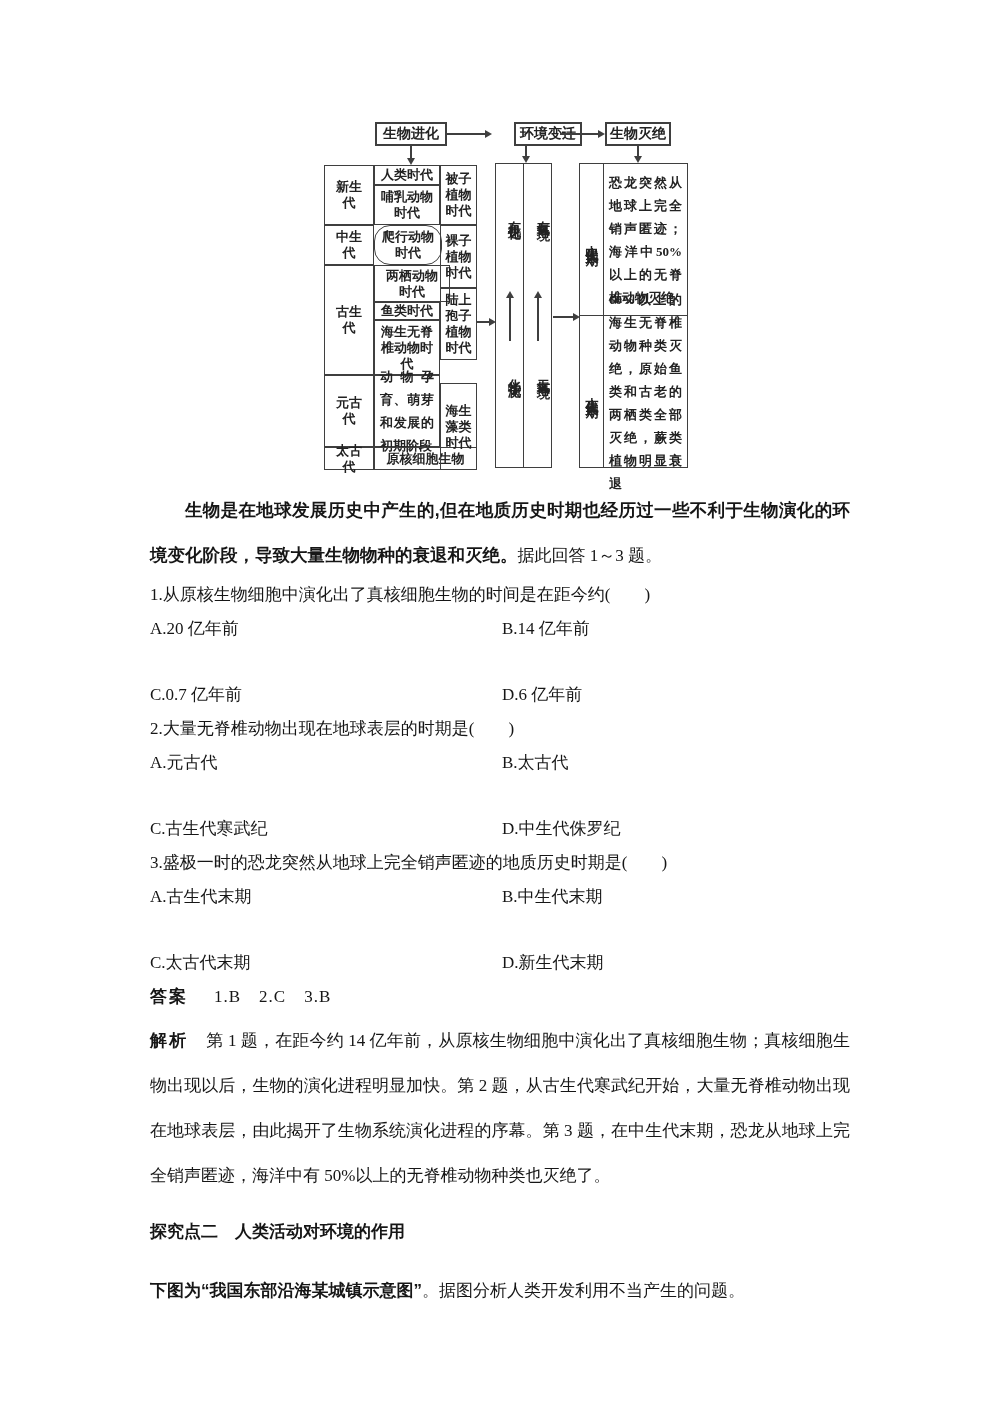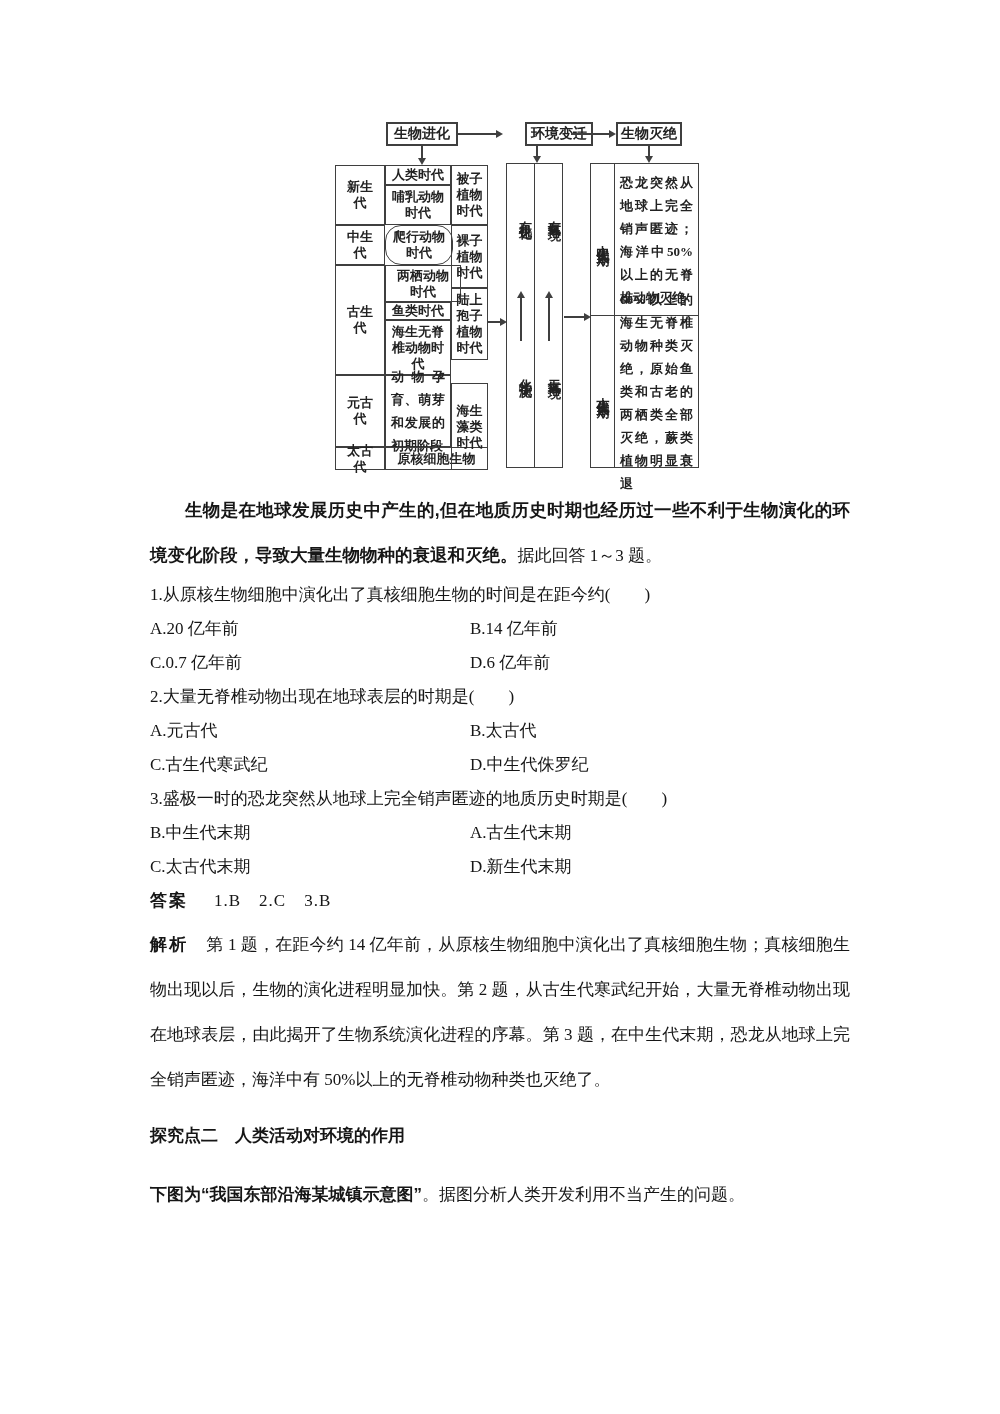--- a/index.html
+++ b/index.html
@@ -3,21 +3,21 @@
 <meta charset="utf-8">
 <style>
   html,body { margin:0; padding:0; }
   body {
     width:1000px; height:1414px; background:#ffffff;
     font-family:"Liberation Serif", serif; color:#161616;
     position:relative; overflow:hidden;
   }
 
   
-  .diagram { position:absolute; left:333px; top:118px; width:372px; height:360px; }
+  .diagram { position:absolute; left:322px; top:118px; width:372px; height:360px; }
   .cell {
     position:absolute; box-sizing:border-box; border:1px solid #3f3f3f;
     display:flex; align-items:center; justify-content:center;
     text-align:center; font-size:13px; font-weight:bold; line-height:16px;
     padding:1px 5px; color:#222;
   }
   .cell.tight { padding:1px 2px; }
   .cell.just { text-align:justify; line-height:23px; padding:2px 5px; }
   .vtext { writing-mode:vertical-rl; text-orientation:upright; letter-spacing:2px; }
   .hbox {
@@ -42,21 +42,21 @@
   }
   .mbox, .rbox { position:absolute; box-sizing:border-box; }
   .mitem { position:absolute; display:flex; justify-content:center; font-size:13px; font-weight:bold; color:#222; }
 
   
   .content { padding:488px 150px 0 150px; font-size:17px; }
   .sans-b { font-family:"Liberation Sans", sans-serif; font-weight:bold; }
   .intro { margin:0; line-height:45px; text-align:justify; text-indent:35px; }
   .intro .sans-b { font-size:17.5px; }
   .qline { line-height:34px; }
-  .opt-grid { display:grid; grid-template-columns:320px auto; line-height:34px; }
+  .opt-grid { display:grid; grid-template-columns:320px auto; line-height:34px;gap:32px; }
   .answer-row { line-height:34px; }
   .answer-row .sans-b { margin-right:26px; letter-spacing:2px; }
   .answer-text { letter-spacing:1px; }
   .analysis { margin:4px 0 0 0; line-height:45px; text-align:justify; }
   .analysis .sans-b { margin-right:18px; letter-spacing:2px; }
   .heading2 { margin-top:16px; line-height:35px; font-size:17px; }
   .final-line { margin-top:24px; line-height:35px; }
 </style>
 </head>
 <body>
@@ -133,22 +133,22 @@
       <div>A.元古代</div>
       <div>B.太古代</div>
       <div>C.古生代寒武纪</div>
       <div>D.中生代侏罗纪</div>
     </div>
   </div>
 
   <div>
     <div class="qline">3.盛极一时的恐龙突然从地球上完全销声匿迹的地质历史时期是(　　)</div>
     <div class="opt-grid">
+      <div>A.古生代末期</div>
       <div>B.中生代末期</div>
-      <div>A.古生代末期</div>
       <div>C.太古代末期</div>
       <div>D.新生代末期</div>
     </div>
   </div>
 
   <div class="answer-row"><span class="sans-b">答案</span><span class="answer-text">1.B　2.C　3.B</span></div>
 
   <p class="analysis"><span class="sans-b">解析</span><span>第 1 题，在距今约 14 亿年前，从原核生物细胞中演化出了真核细胞生物；真核细胞生物出现以后，生物的演化进程明显加快。第 2 题，从古生代寒武纪开始，大量无脊椎动物出现在地球表层，由此揭开了生物系统演化进程的序幕。第 3 题，在中生代末期，恐龙从地球上完全销声匿迹，海洋中有 50%以上的无脊椎动物种类也灭绝了。</span></p>
 
   <div class="heading2 sans-b">探究点二　人类活动对环境的作用</div>

